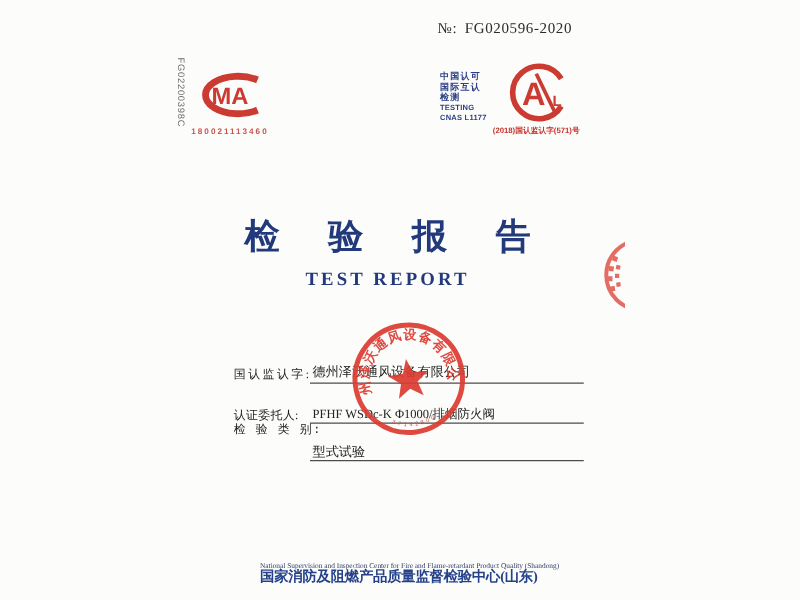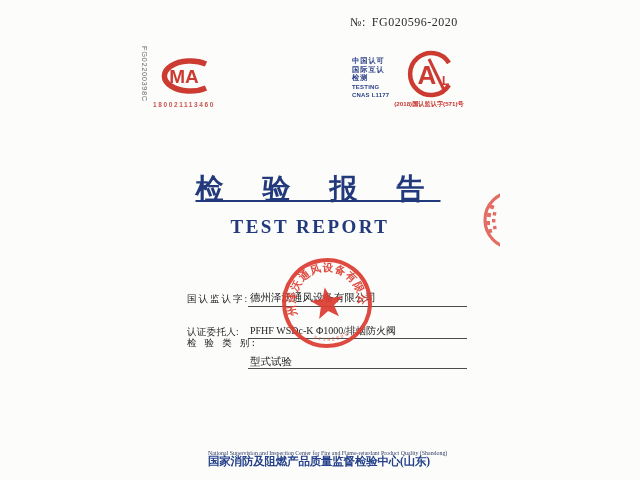--- a/index.html
+++ b/index.html
@@ -17,22 +17,22 @@
   .ilac{left:227px;top:47px;}
   .cnas{left:287px;top:56px;}
   .cnas-text{position:absolute;left:352px;top:57px;color:#2b3f86;font-family:"Liberation Sans",sans-serif;line-height:8.6px;}
   .cnas-text .zh{font-size:7.2px;font-weight:700;letter-spacing:1px;}
   .cnas-text .en{font-size:6px;font-weight:700;letter-spacing:.2px;}
   .cal{left:397px;top:50px;width:64px;display:flex;flex-direction:column;align-items:center;}
   .cal-cap{font-family:"Liberation Sans",sans-serif;font-size:6.2px;font-weight:700;
            color:#c6342e;white-space:nowrap;margin-top:2px;}
   
   .title{position:absolute;left:170px;top:170px;width:280px;text-align:center;color:#223a7c;}
-  .title-zh{font-size:28px;font-weight:700;letter-spacing:16px;padding-left:16px;white-space:nowrap;text-decoration:underline;}
-  .title-en{font-size:19px;font-weight:700;letter-spacing:2.5px;margin-top:8px;}
+  .title-zh{font-size:28px;font-weight:700;letter-spacing:16px;padding-left:16px;white-space:nowrap;}
+  .title-en{font-size:15px;font-weight:700;letter-spacing:2.5px;margin-top:8px;}
   
   .partial-seal{position:absolute;left:476px;top:188px;width:24px;height:66px;overflow:hidden;opacity:.8;}
   
   .row-label{position:absolute;left:187px;font-size:9.5px;color:#1d1d1d;white-space:nowrap;}
   .lab1{top:293px;letter-spacing:2px;}
   .lab2{top:326px;letter-spacing:.3px;}
   .lab3{top:337px;letter-spacing:1.2px;font-family:Liberation Mono, monospace;}
   .row-value{position:absolute;left:250px;font-size:10.5px;color:#242424;white-space:nowrap;}
   .val1{top:291px;}
   .val2{top:324px;font-size:10px;}

